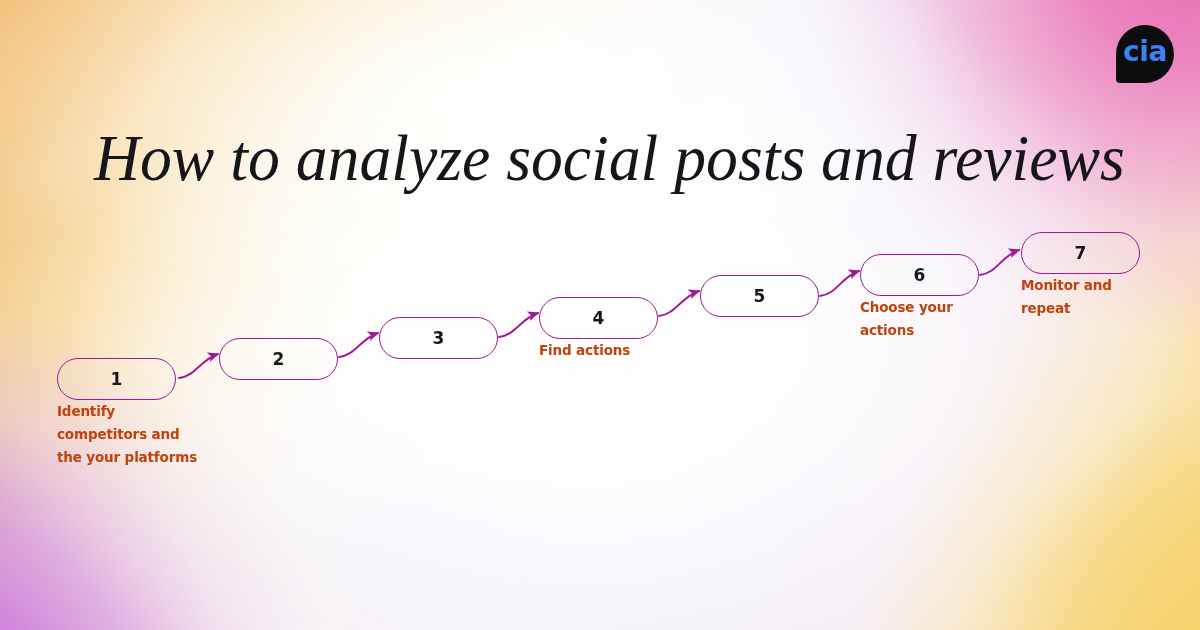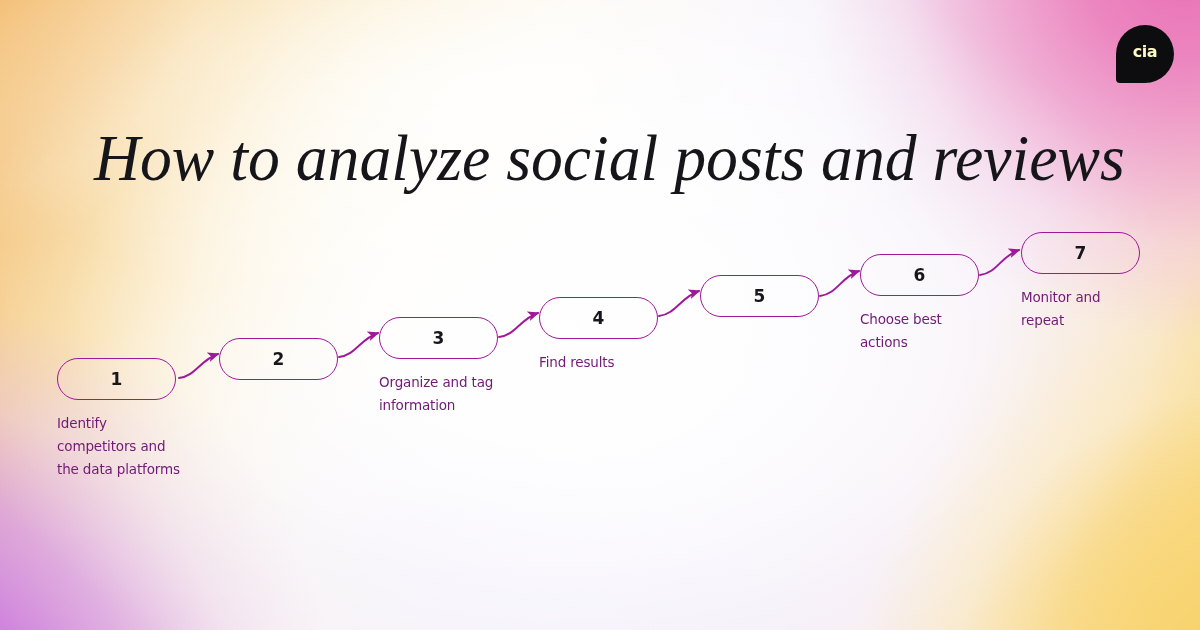--- a/index.html
+++ b/index.html
@@ -88,23 +88,23 @@
     top: 25px;
     width: 58px;
     height: 58px;
     background: #0d0d0f;
     border-radius: 50% 50% 50% 4px;
     display: flex;
     align-items: center;
     justify-content: center;
   }
   #logo .logo-text {
-    color: #fef9c3;
+    color: #3b82f6;
     font-family: "DejaVu Sans", sans-serif;
-    font-size: 16px;
+    font-size: 28px;
     font-weight: 700;
     letter-spacing: -0.4px;
     line-height: 1;
     transform: translateY(-2px);
   }
 
   
   #title {
     position: absolute;
     left: 94px;
@@ -149,26 +149,25 @@
   }
   .pill-num {
     font-family: "DejaVu Sans", sans-serif;
     font-size: 17px;
     font-weight: 700;
     color: #17171b;
     line-height: 1;
     transform: translateY(-0.5px);
   }
   .caption {
-    margin-top: 12px;
     font-family: "DejaVu Sans", sans-serif;
     font-size: 13.5px;
-    font-weight: 400;
+    font-weight: 700;
     line-height: 23px;
-    color: #701a75;
+    color: #c2410c;
     letter-spacing: -0.15px;
     white-space: pre-line;
     width: 150px;
   }
   .caption.w-narrow { width: 130px; }
   .caption.w-wide  { width: 160px; }
 </style>
 </head>
 <body>
 
@@ -204,55 +203,53 @@
       <path d="M980 275 C 997 273, 1001 256, 1019 250"></path>
     </g>
   </svg>
 
   <div class="step" style="left:57px;  top:358px;">
     <div class="pill">
       <span class="pill-num">1</span>
     </div>
     <div class="caption w-wide">Identify
 competitors and
-the data platforms</div>
+the your platforms</div>
   </div>
 
   <div class="step" style="left:219px; top:338px;">
     <div class="pill">
       <span class="pill-num">2</span>
     </div>
   </div>
 
   <div class="step" style="left:379px; top:317px;">
     <div class="pill">
       <span class="pill-num">3</span>
     </div>
-    <div class="caption w-wide">Organize and tag
-information</div>
   </div>
 
   <div class="step" style="left:539px; top:297px;">
     <div class="pill">
       <span class="pill-num">4</span>
     </div>
-    <div class="caption w-narrow">Find results</div>
+    <div class="caption w-narrow">Find actions</div>
   </div>
 
   <div class="step" style="left:700px; top:275px;">
     <div class="pill">
       <span class="pill-num">5</span>
     </div>
   </div>
 
   <div class="step" style="left:860px; top:254px;">
     <div class="pill">
       <span class="pill-num">6</span>
     </div>
-    <div class="caption w-narrow">Choose best
+    <div class="caption w-narrow">Choose your
 actions</div>
   </div>
 
   <div class="step" style="left:1021px; top:232px;">
     <div class="pill">
       <span class="pill-num">7</span>
     </div>
     <div class="caption w-narrow">Monitor and
 repeat</div>
   </div>

